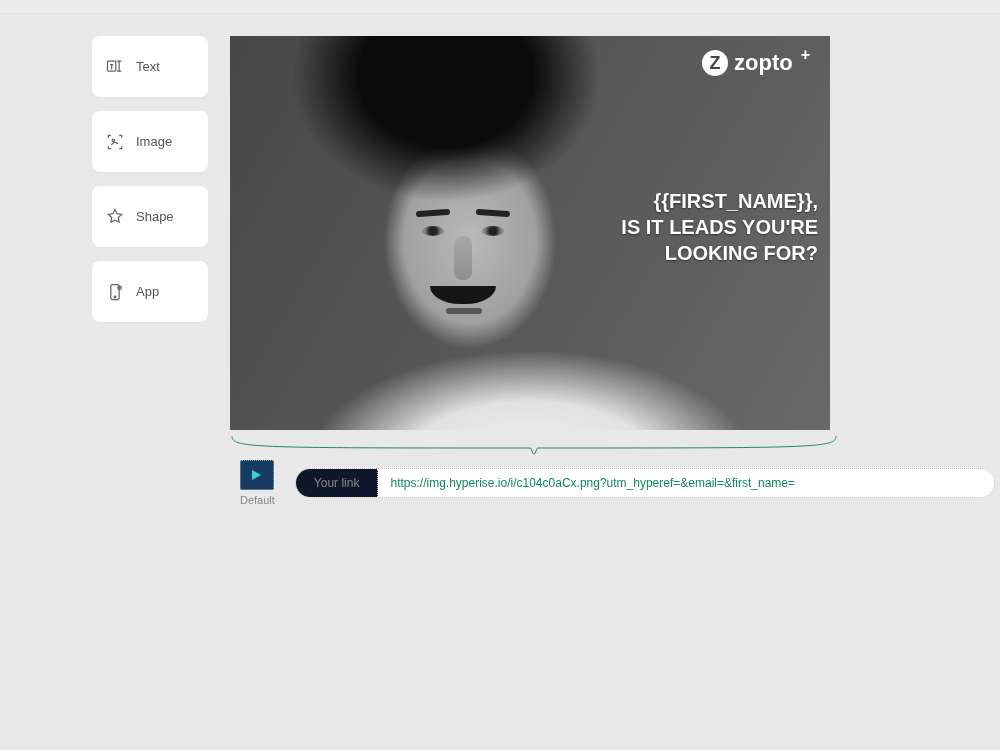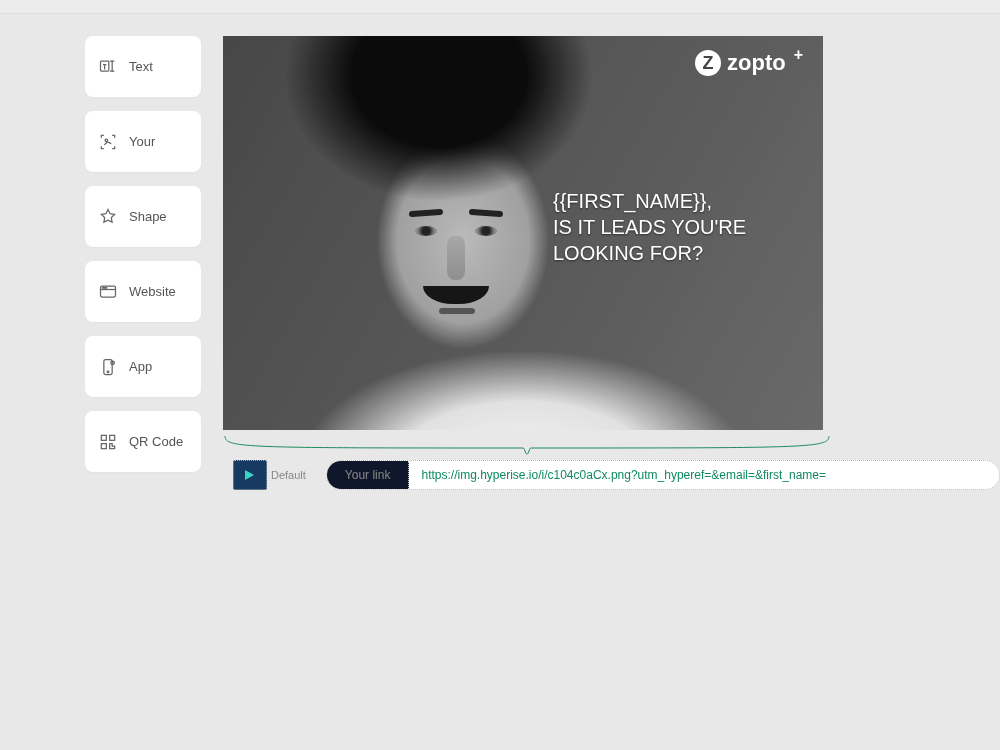--- a/index.html
+++ b/index.html
@@ -11,21 +11,21 @@
     overflow: hidden;
     position: relative;
   }
   .top-bar {
     height: 14px;
     background: #ececec;
     border-bottom: 1px solid #ddd;
   }
   .workspace {
     display: flex;
-    padding: 22px 0 0 5px;
+    padding: 22px 0 0 12px;
     gap: 22px;
   }
   .sidebar {
     display: flex;
     flex-direction: column;
     gap: 14px;
     margin-left: 80px;
     width: 116px;
   }
   .tool-card {
@@ -98,47 +98,47 @@
     width: 26px; height: 26px; border-radius: 50%;
     background: #fff; color:#444;
     display:flex; align-items:center; justify-content:center;
     font-size:18px; font-weight:900; font-family: Arial, sans-serif;
   }
   .brand sup { font-size: 16px; margin-left: 2px; position: relative; top: -8px; }
 
   .overlay-text {
     position: absolute;
     top: 152px;
-    right: 40px;
+    right: 12px;
     width: 230px;
     color: #fff;
-    font-weight: 400;
+    font-weight: 700;
     font-size: 20px;
     line-height: 1.3;
-    text-align: left;
+    text-align: right;
     text-shadow: 0 1px 2px rgba(0,0,0,0.5);
     font-family: Arial, sans-serif;
   }
 
   .bracket {
     width: 608px;
     height: 20px;
     margin-top: 4px;
     position: relative;
   }
   .bracket svg { display:block; }
 
   .link-row {
     display: flex;
     align-items: center;
     gap: 20px;
     margin-top: 6px;
     padding-left: 10px;
   }
-  .default-block { display:flex; flex-direction:row; align-items:center; gap:4px;}
+  .default-block { display:flex; flex-direction:column; align-items:center; gap:4px;}
   .default-thumb {
     width: 34px; height: 30px;
     background: #173a63;
     display:flex; align-items:center; justify-content:center;
     border:1px dotted #9aa; border-radius:2px;
   }
   .default-thumb svg { display:block; }
   .default-label { font-size: 11px; color:#888; }
 
   .link-pill {
@@ -190,71 +190,48 @@
     </div>
 
     <div class="tool-card">
       <span class="icon">
         <svg width="20" height="20" viewBox="0 0 24 24" fill="none" stroke="#666" stroke-width="1.5">
           <path d="M4 7V4h3M20 7V4h-3M4 17v3h3M20 17v3h-3"></path>
           <circle cx="10" cy="10" r="1.5"></circle>
             <path d="M7.5 15.5c1.5-1.5 3-3.5 4.5-3.5s2 2 4 2"></path>
         </svg>
       </span>
-      <span class="label">Your</span>
+      <span class="label">Image</span>
     </div>
 
     <div class="tool-card">
       <span class="icon">
         <svg width="20" height="20" viewBox="0 0 24 24" fill="none" stroke="#666" stroke-width="1.5">
           <path d="M12 3l2.5 5 5.5.8-4 3.9.9 5.5L12 15.8 7.1 18.2 8 12.7 4 8.8l5.5-.8L12 3z"></path>
         </svg>
       </span>
       <span class="label">Shape</span>
     </div>
 
 
-    <div class="tool-card">
-      <span class="icon">
-        <svg width="20" height="20" viewBox="0 0 24 24" fill="none" stroke="#666" stroke-width="1.5">
-          <rect x="3" y="5" width="18" height="13" rx="2"></rect>
-            <path d="M3 9h18"></path>
-          <circle cx="6" cy="7" r="0.6" fill="#666"></circle>
-            <circle cx="8" cy="7" r="0.6" fill="#666"></circle>
-            <circle cx="10" cy="7" r="0.6" fill="#666"></circle>
-        </svg>
-      </span>
-      <span class="label">Website</span>
-    </div>
 
 
     <div class="tool-card">
       <span class="icon">
         <svg width="20" height="20" viewBox="0 0 24 24" fill="none" stroke="#666" stroke-width="1.5">
           <rect x="7" y="3" width="10" height="18" rx="2"></rect>
             <circle cx="12" cy="18" r="1"></circle>
           <circle cx="17.5" cy="7" r="2.2"></circle>
             <path d="M17.5 5.8v1.2l.9.5"></path>
         </svg>
       </span>
       <span class="label">App</span>
     </div>
 
 
-    <div class="tool-card">
-      <span class="icon">
-        <svg width="20" height="20" viewBox="0 0 24 24" fill="none" stroke="#666" stroke-width="1.5">
-          <rect x="4" y="4" width="6" height="6"></rect>
-            <rect x="14" y="4" width="6" height="6"></rect>
-          <rect x="4" y="14" width="6" height="6"></rect>
-            <path d="M14 14h3v3h3v3h-6z"></path>
-        </svg>
-      </span>
-      <span class="label">QR Code</span>
-    </div>
 
   </div>
 
   <div class="canvas-col">
 
     <div class="canvas">
       <div class="portrait-bg"></div>
       <div class="face-detail brow-l"></div>
       <div class="face-detail brow-r"></div>
       <div class="face-detail eye-l"></div>

